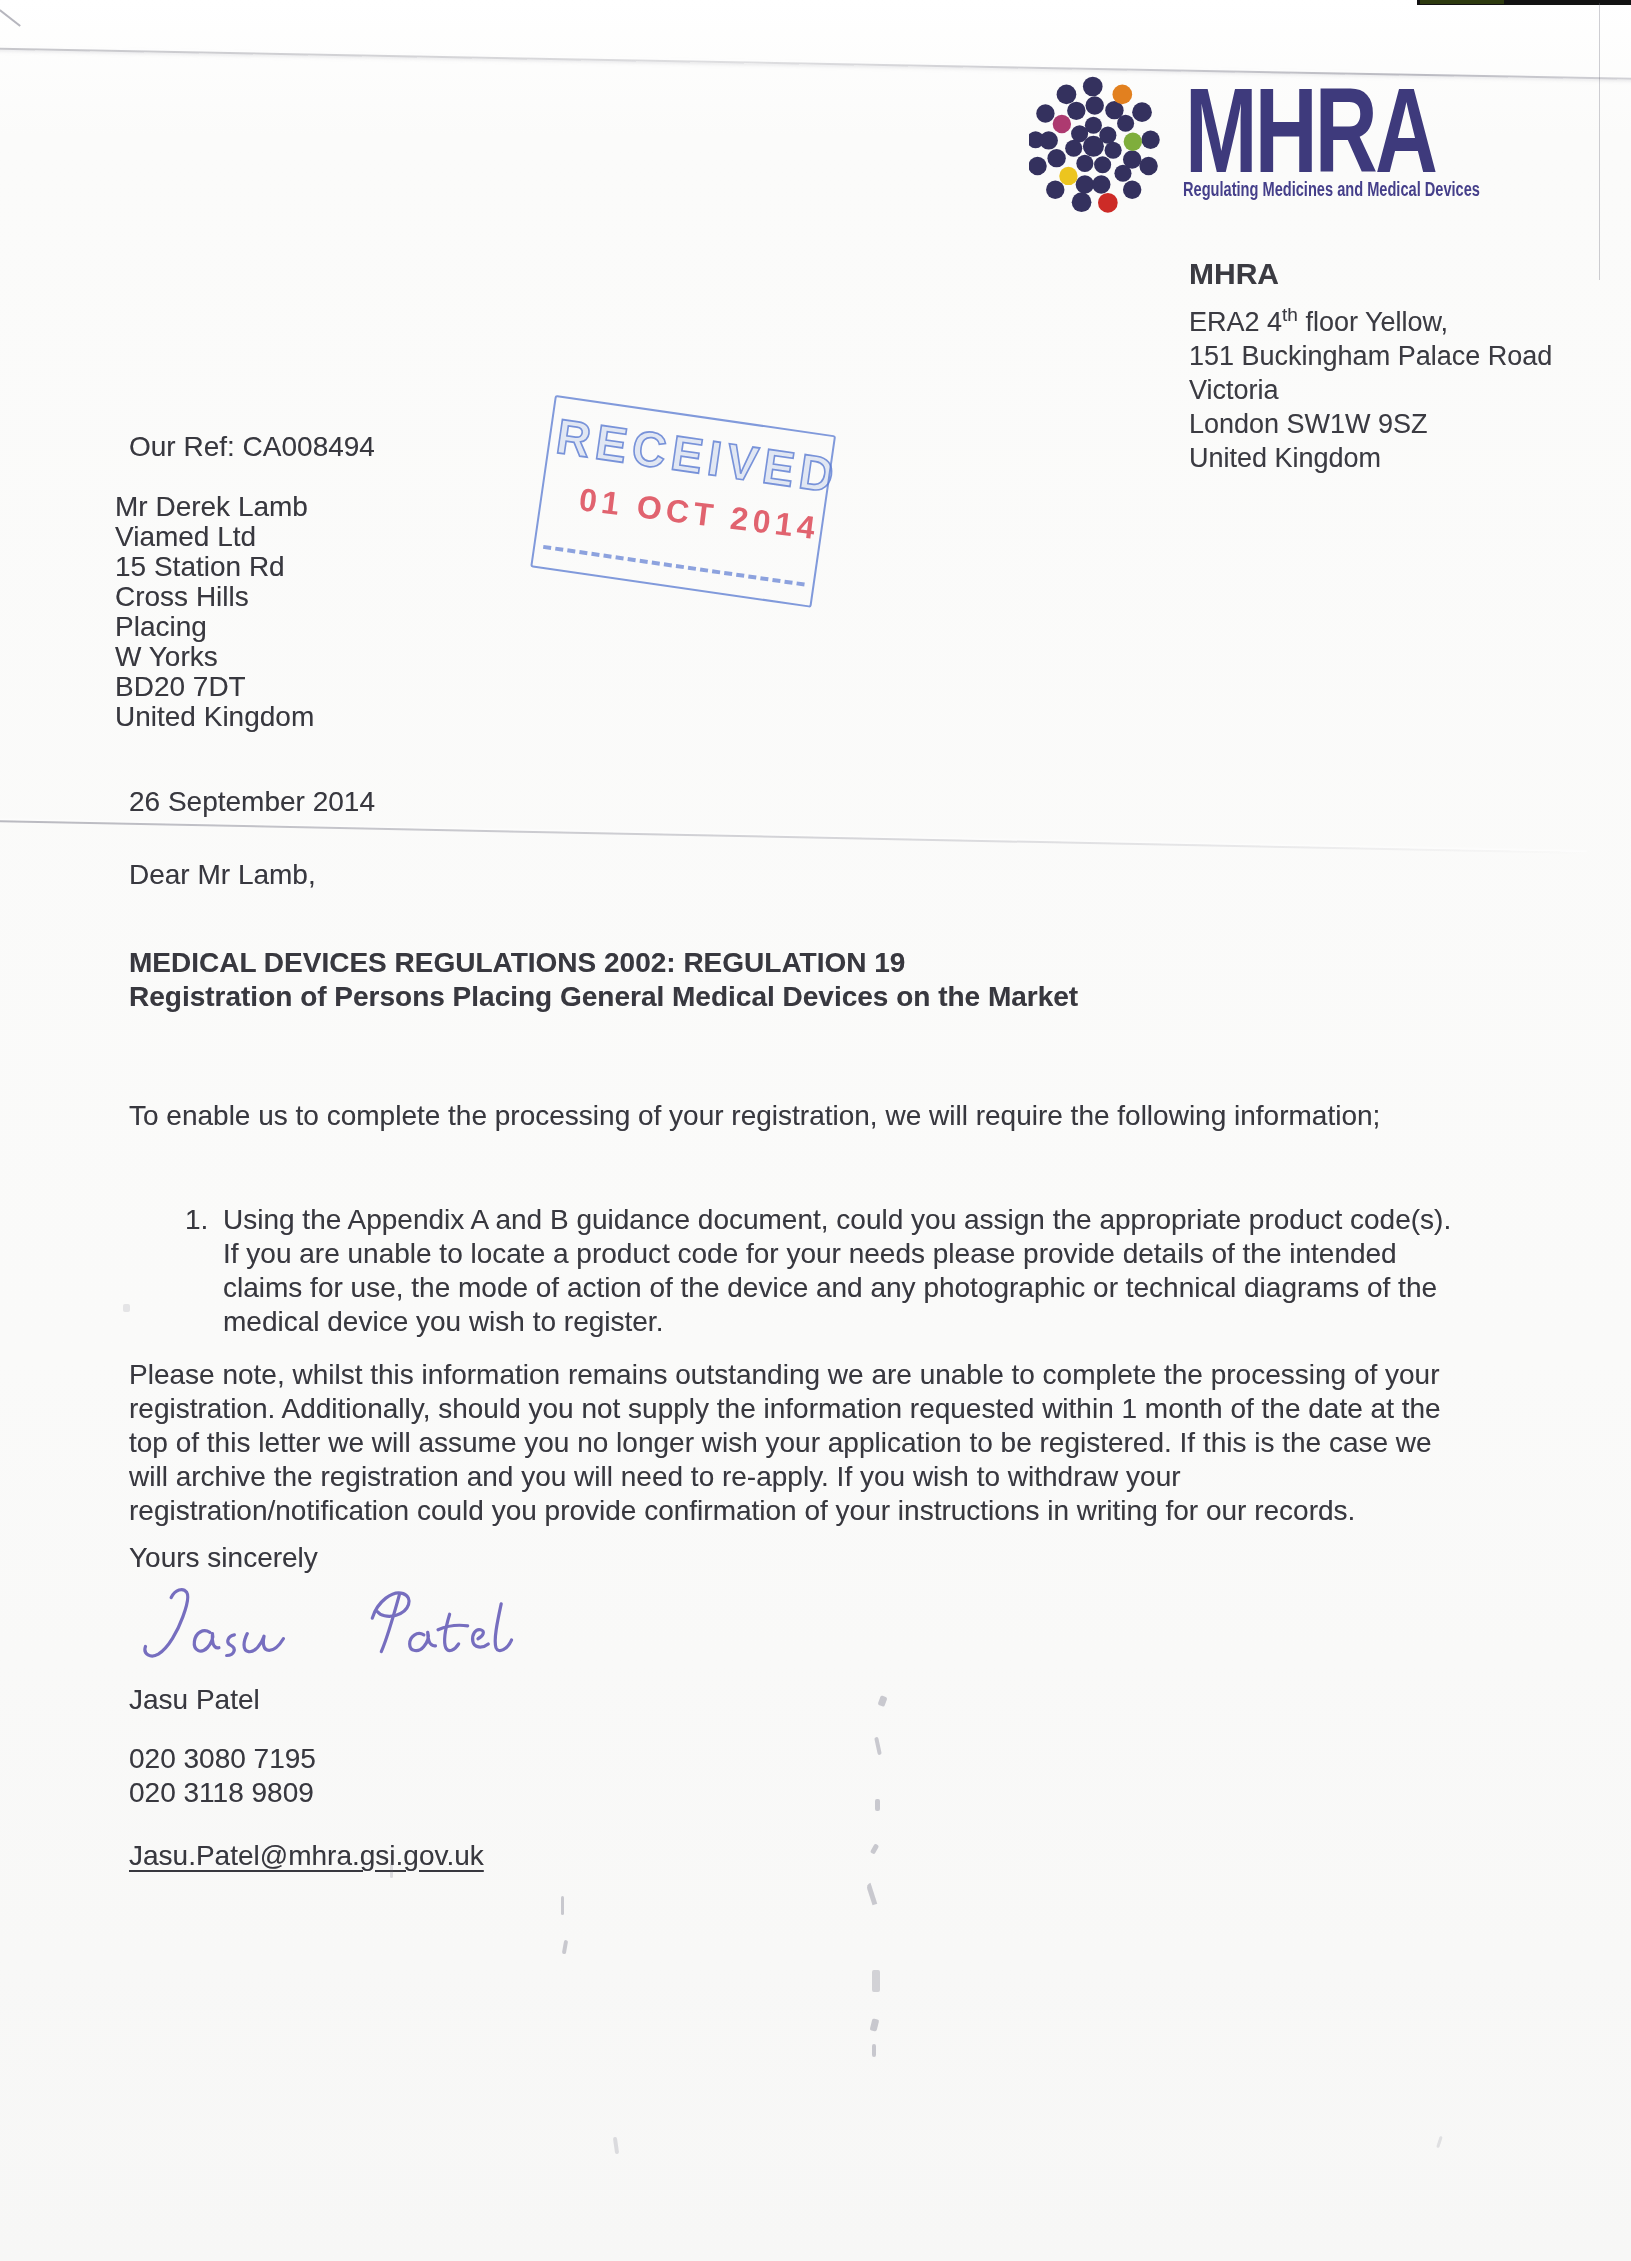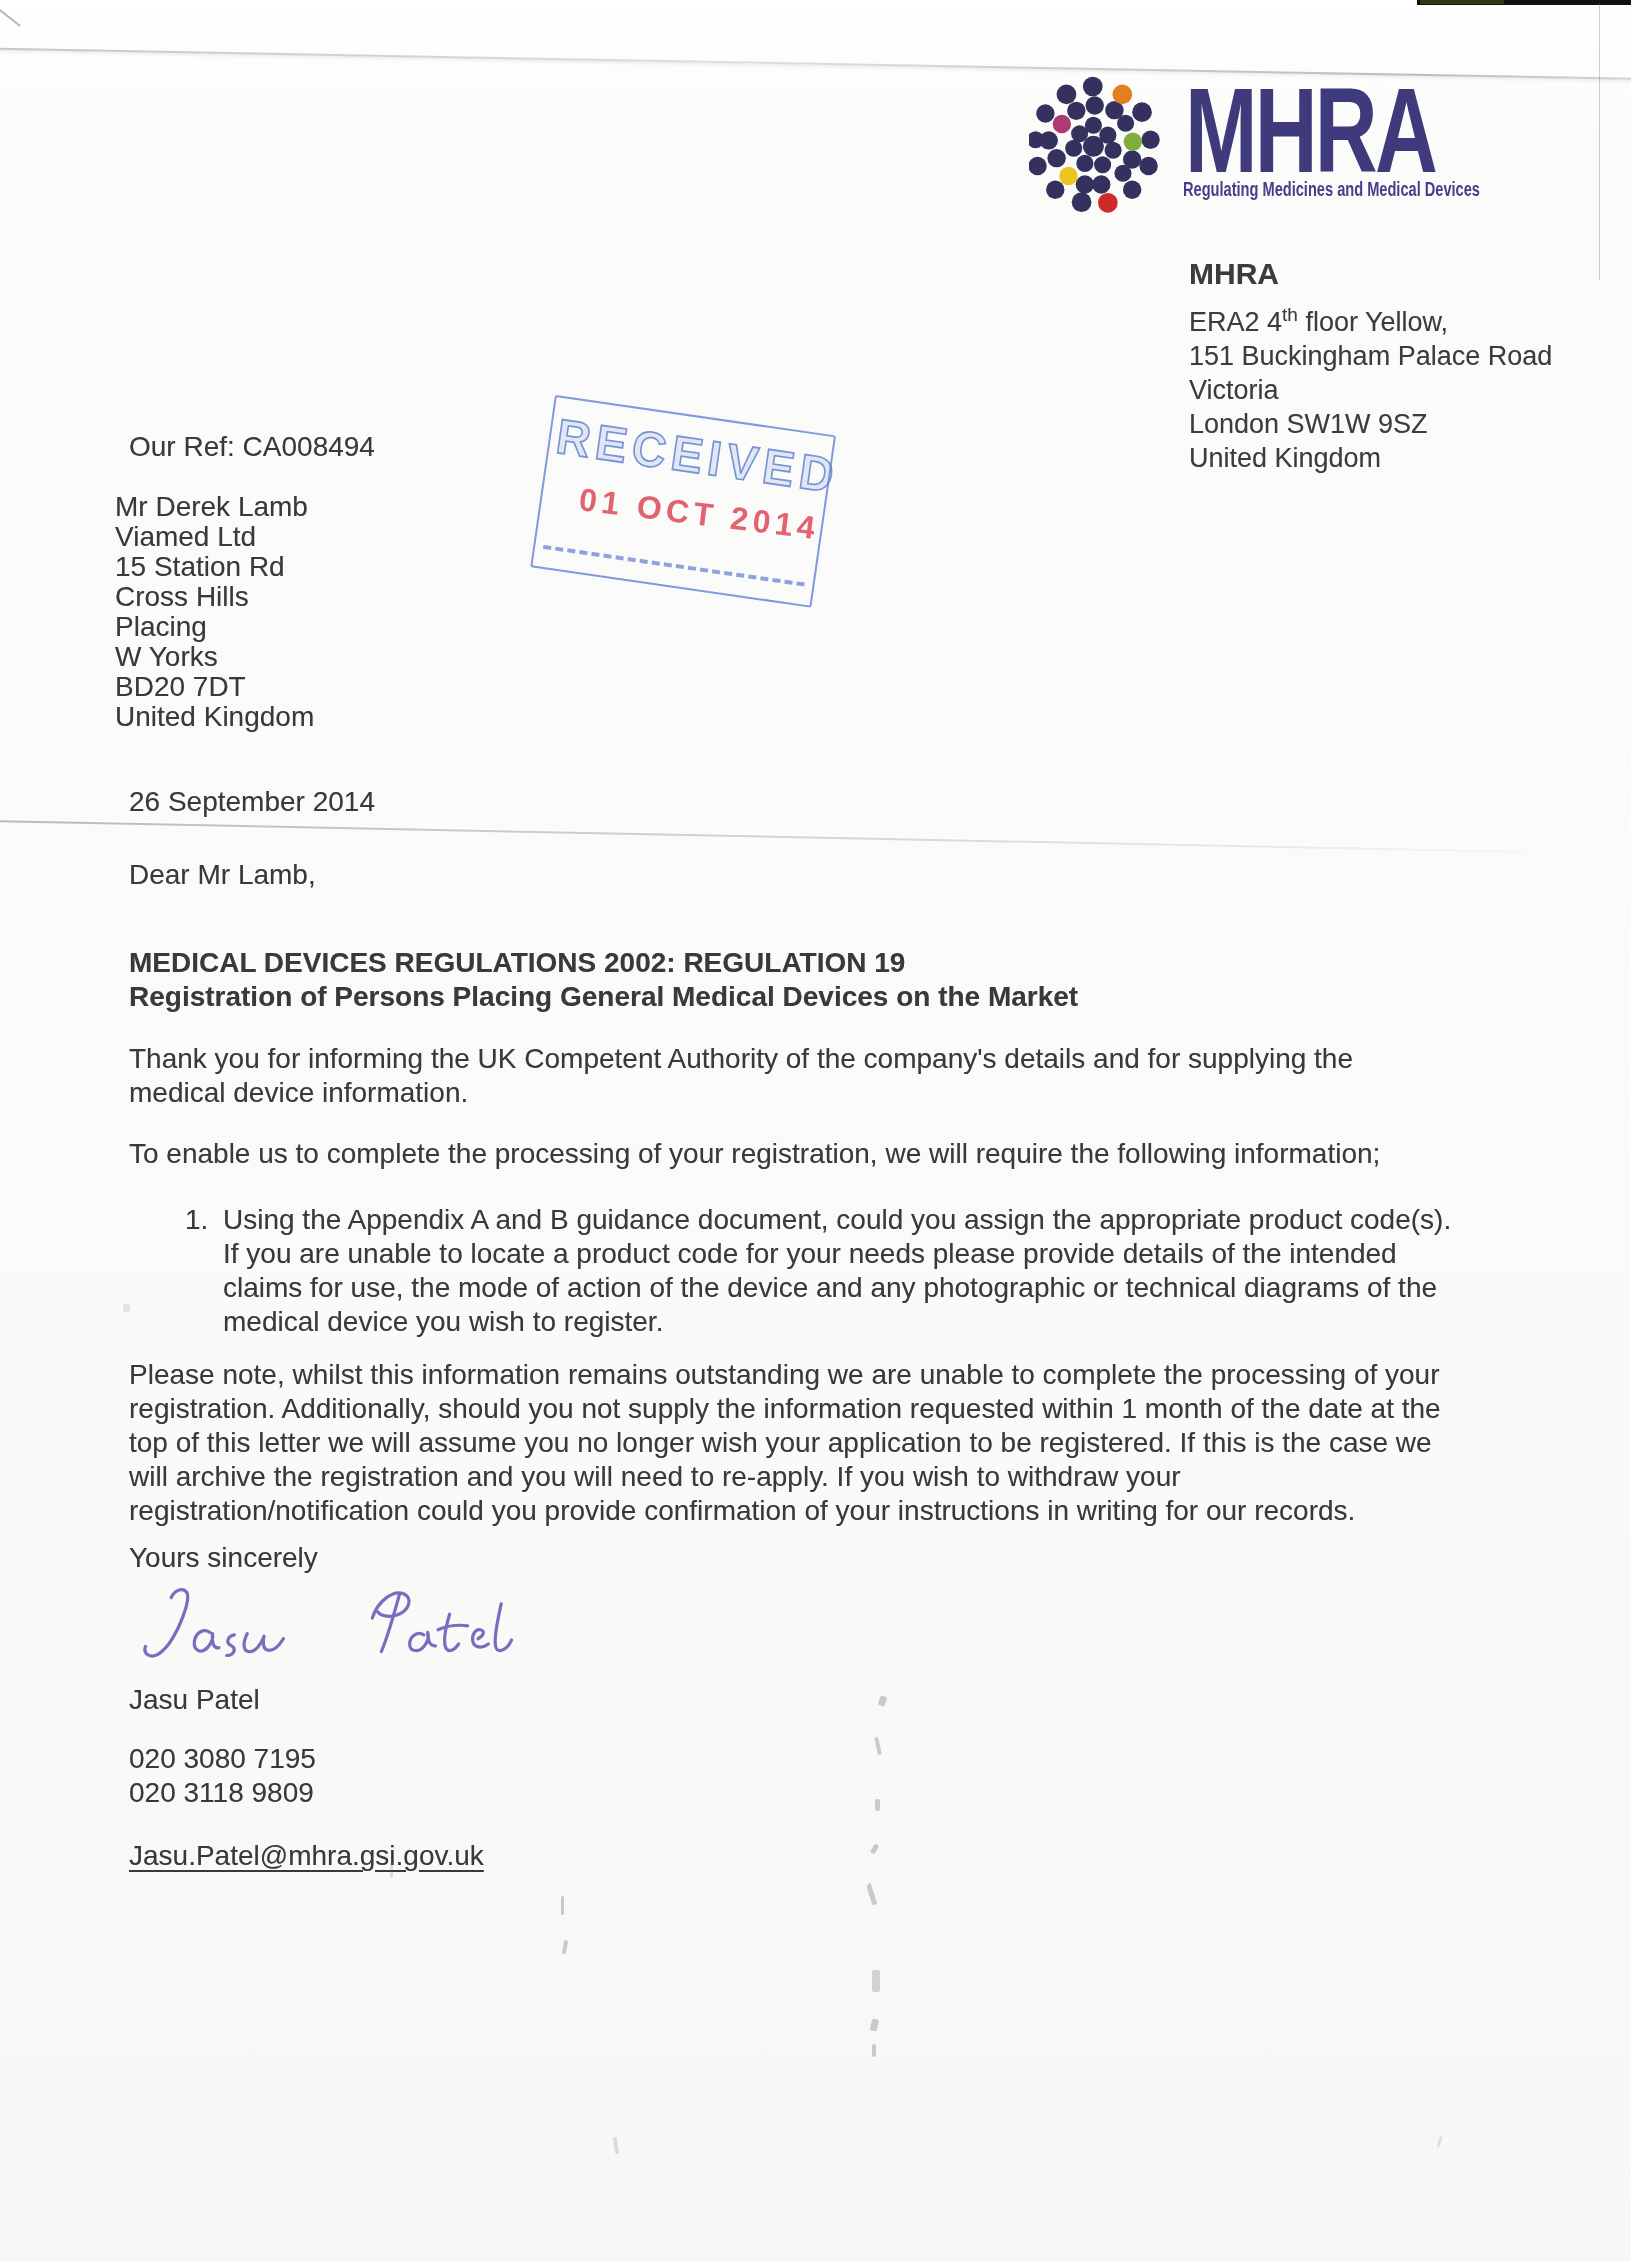--- a/index.html
+++ b/index.html
@@ -45,21 +45,21 @@
     color:#dd4a58; transform:rotate(-1.2deg); white-space:nowrap; opacity:.92;}
   .stamp-dash{position:absolute; left:7.7px; right:7.7px; bottom:18px; height:0;
     border-top:4.5px dashed rgba(82,116,208,.7);}
   
   .ourref{left:129px; top:430px;}
   .recipient{left:115px; top:492px; line-height:30px;}
   .dateline{left:129px; top:785px;}
   .salutation{left:129px; top:858px;text-align:center;}
   .subject{left:129px; top:946px; width:1322px; text-align:left; font-weight:bold;}
   .para1{left:129px; top:1042px; width:1322px;}
-  .para2{left:129px; top:1137px; width:1322px;}
+  .para2{left:129px; top:1099px; width:1322px;}
   .listrow{left:129px; top:1203px; width:1329px; display:flex;}
   .listnum{width:94px; padding-left:56px; box-sizing:border-box; flex:none;}
   .listtext{flex:1;}
   .para3{left:129px; top:1358px; width:1329px;}
   .closing{left:129px; top:1541px;text-align:right;}
   .signature{left:132px; top:1573px;}
   .signatory{left:129px; top:1683px;}
   .phone1{left:129px; top:1742px;}
   .phone2{left:129px; top:1776px;}
   .email{left:129px; top:1839px; text-decoration:underline; text-decoration-thickness:1.9px; text-underline-offset:5.2px;}
@@ -146,21 +146,20 @@
   </div>
 
   <div class="abs txt dateline">26 September 2014</div>
   <div class="abs txt salutation">Dear Mr Lamb,</div>
 
   <div class="abs txt subject">
     <div>MEDICAL DEVICES REGULATIONS 2002: REGULATION 19</div>
     <div>Registration of Persons Placing General Medical Devices on the Market</div>
   </div>
 
-  <div class="abs txt para1">Thank you for informing the UK Competent Authority of the company's details and for supplying the medical device information.</div>
   <div class="abs txt para2">To enable us to complete the processing of your registration, we will require the following information;</div>
 
   <div class="abs txt listrow">
     <div class="listnum">1.</div>
     <div class="listtext"><span>Using the </span><span class="b">Appendix A and B guidance document</span><span>, could you assign the appropriate product code(s). If you are unable to locate a product code for your needs please provide details of the intended claims for use, the mode of action of the device and any photographic or technical diagrams of the medical device you wish to register.</span></div>
   </div>
 
   <div class="abs txt para3">Please note, whilst this information remains outstanding we are unable to complete the processing of your registration.  Additionally, should you not supply the information requested within 1 month of the date at the top of this letter we will assume you no longer wish your application to be registered.  If this is the case we will archive the registration and you will need to re-apply.  If you wish to withdraw your registration/notification could you provide confirmation of your instructions in writing for our records.</div>
 
   <div class="abs txt closing">Yours sincerely</div>

